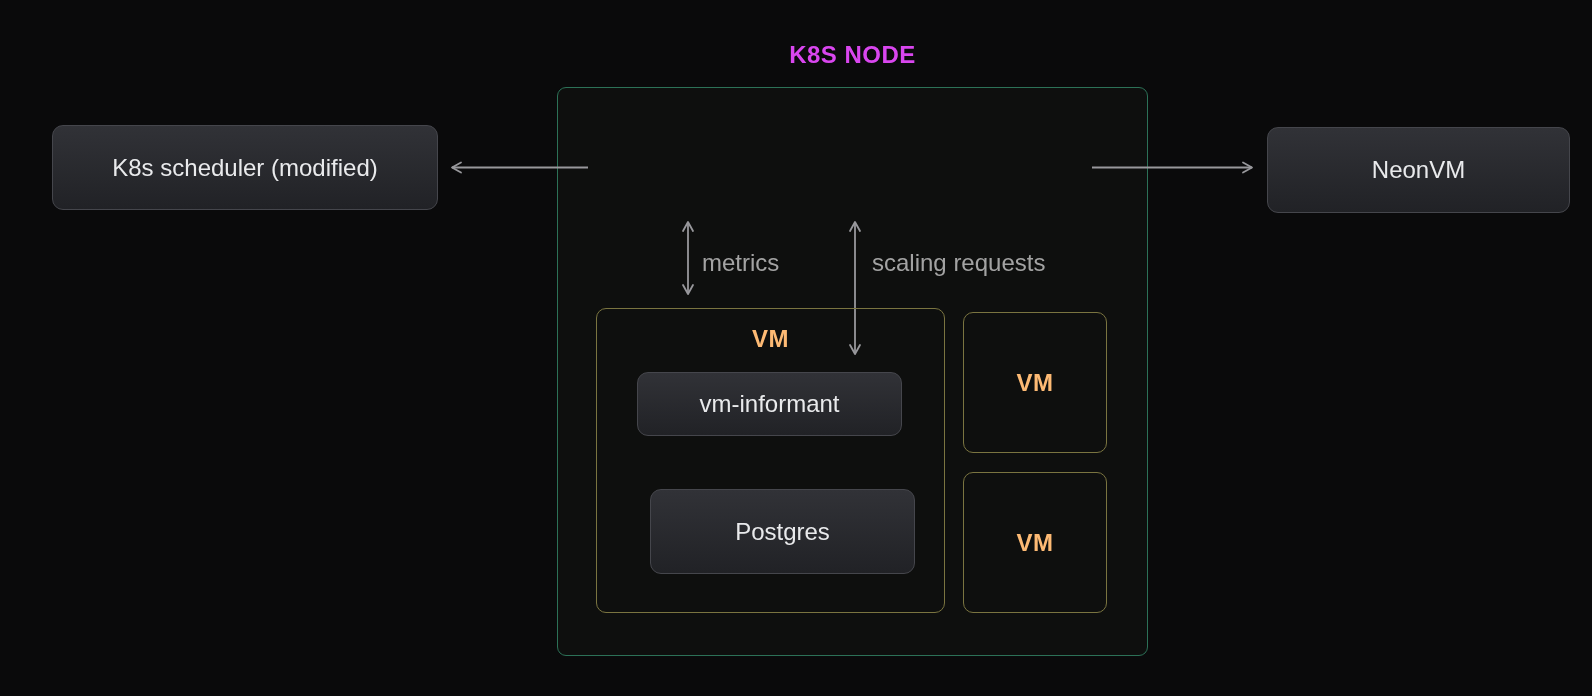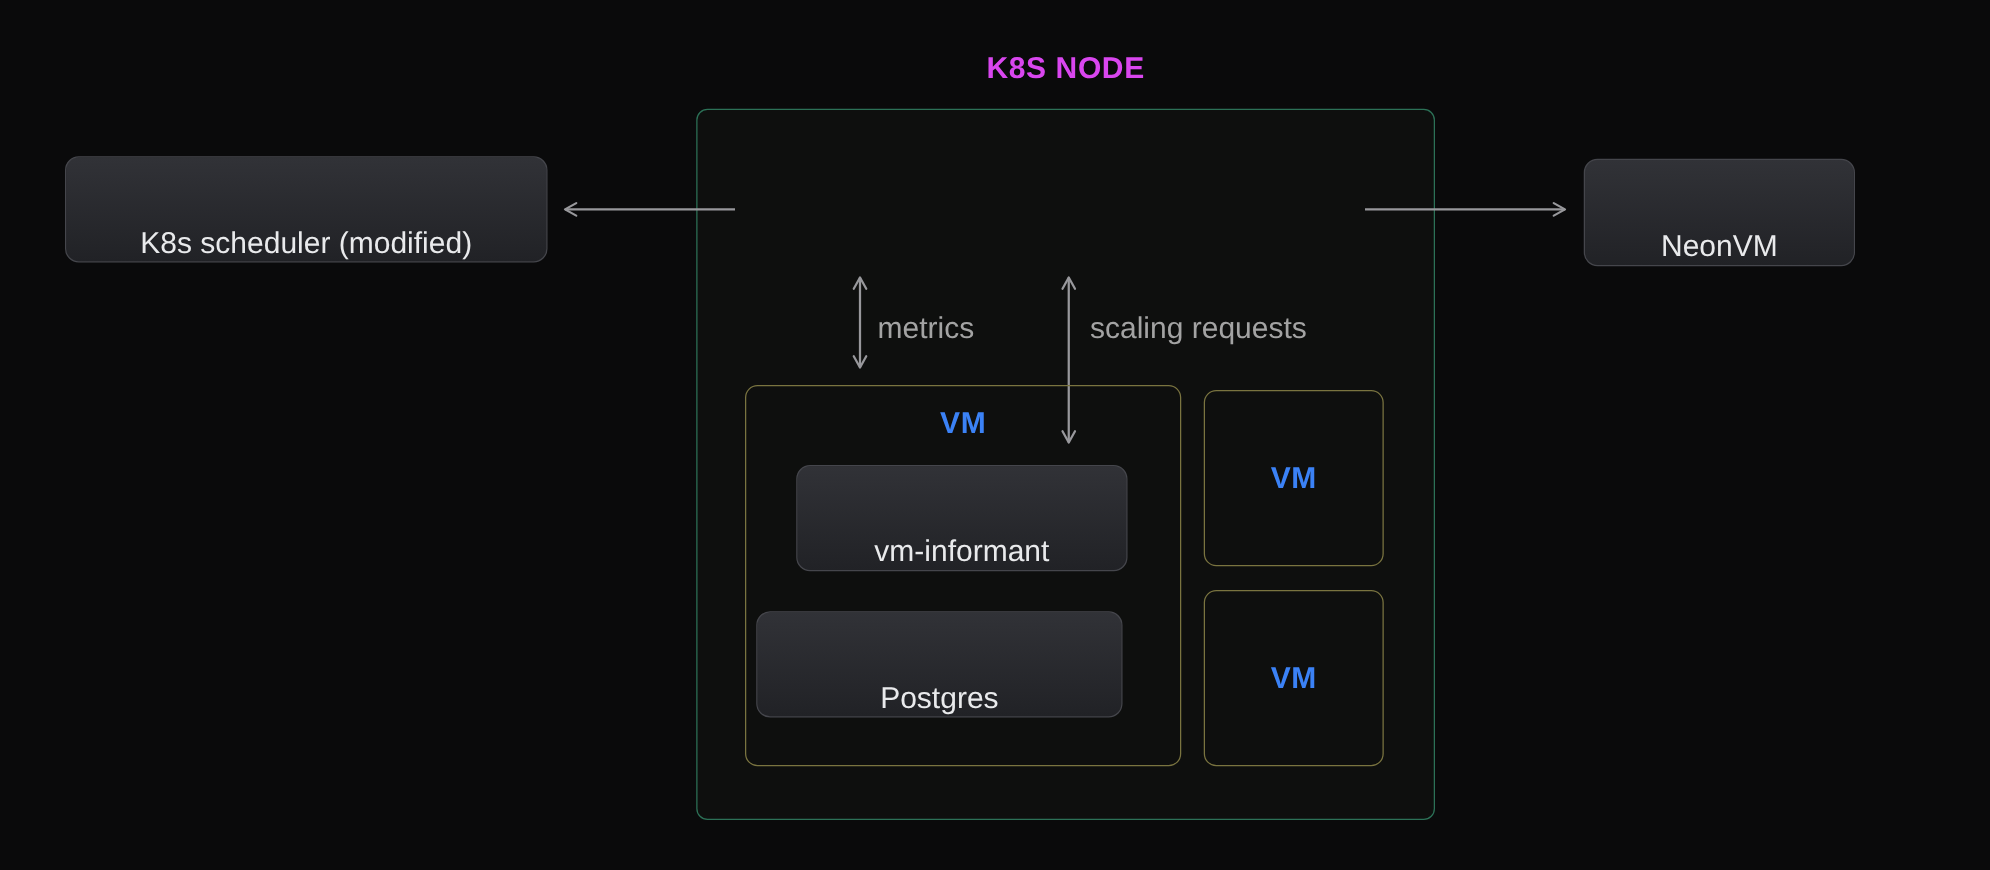--- a/index.html
+++ b/index.html
@@ -31,46 +31,46 @@
     top: 87px;
     width: 591px;
     height: 569px;
     border: 1.5px solid #2c7157;
     border-radius: 9px;
     background: #0e0f0e;
   }
   .gray-box {
     position: absolute;
     display: flex;
-    align-items: flex-end;
+    align-items: center;
     justify-content: center;
     background: linear-gradient(180deg, #313237 0%, #212226 100%);
     border: 1px solid #45464c;
     border-radius: 11px;
     color: #e9eaec;
     font-size: 24px;
   }
   .box-scheduler   { left: 52px;   top: 125px; width: 386px; height: 85px; }
   .box-autoscaler  { left: 588px;  top: 127px; width: 504px; height: 83px; }
-  .box-neonvm      { left: 1267px; top: 127px; width: 217px; height: 86px; }
-  .box-informant   { left: 637px;  top: 372px; width: 265px; height: 85px; }
-  .box-postgres    { left: 605px;  top: 489px; width: 293px; height: 85px; }
+  .box-neonvm      { left: 1267px; top: 127px; width: 303px; height: 86px; }
+  .box-informant   { left: 637px;  top: 372px; width: 265px; height: 64px; }
+  .box-postgres    { left: 650px;  top: 489px; width: 265px; height: 85px; }
   .vm-container {
     position: absolute;
     border: 1px solid #7a7440;
     border-radius: 10px;
     background: transparent;
   }
   .vm-main        { left: 596px; top: 308px; width: 349px; height: 305px; }
   .vm-small-top   { left: 963px; top: 312px; width: 144px; height: 141px;
                     display: flex; align-items: center; justify-content: center; }
   .vm-small-bottom{ left: 963px; top: 472px; width: 144px; height: 141px;
                     display: flex; align-items: center; justify-content: center; }
   .vm-label {
-    color: #3b82f6;
+    color: #fdba74;
     font-size: 24px;
     font-weight: bold;
     letter-spacing: 0.5px;
   }
   .vm-main-label {
     position: absolute;
     left: 0;
     top: 16px;
     width: 100%;
     text-align: center;

